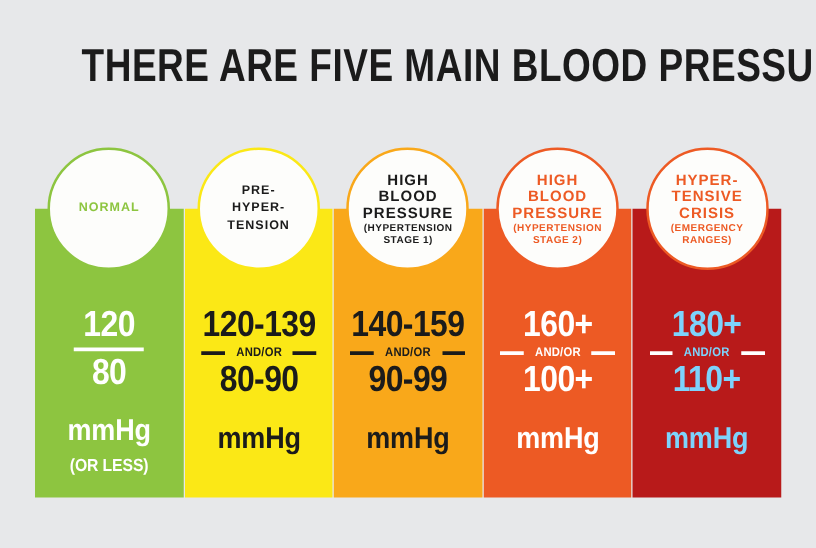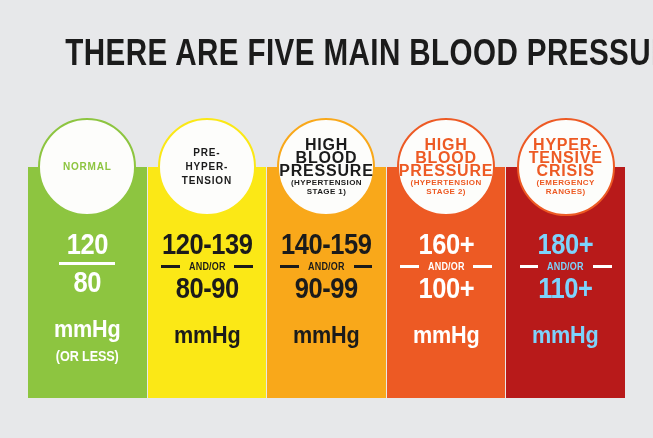--- a/index.html
+++ b/index.html
@@ -90,35 +90,35 @@
     text-align: center;
     z-index: 3;
   }
   .badge-title {
     font-size: 10px;
     font-weight: bold;
     line-height: 14px;
     letter-spacing: 0.8px;
   }
   .badge-title.small {
-    font-size: 16px;
+    font-size: 12px;
     line-height: 13px;
   }
   .badge-sub {
     font-size: 8px;
     font-weight: bold;
     line-height: 9.5px;
     letter-spacing: 0.4px;
     margin-top: 1px;
     text-align: center;
   }
 
   
   .numbers {
-    margin-top: 62px;
+    margin-top: 78px;
     width: 100%;
     text-align: center;
     font-family: "Liberation Sans Narrow", "Liberation Sans", sans-serif;
     font-weight: bold;
   }
   .num {
     font-size: 29px;
     line-height: 30px;
     letter-spacing: -0.5px;
     transform: scaleX(0.88);

